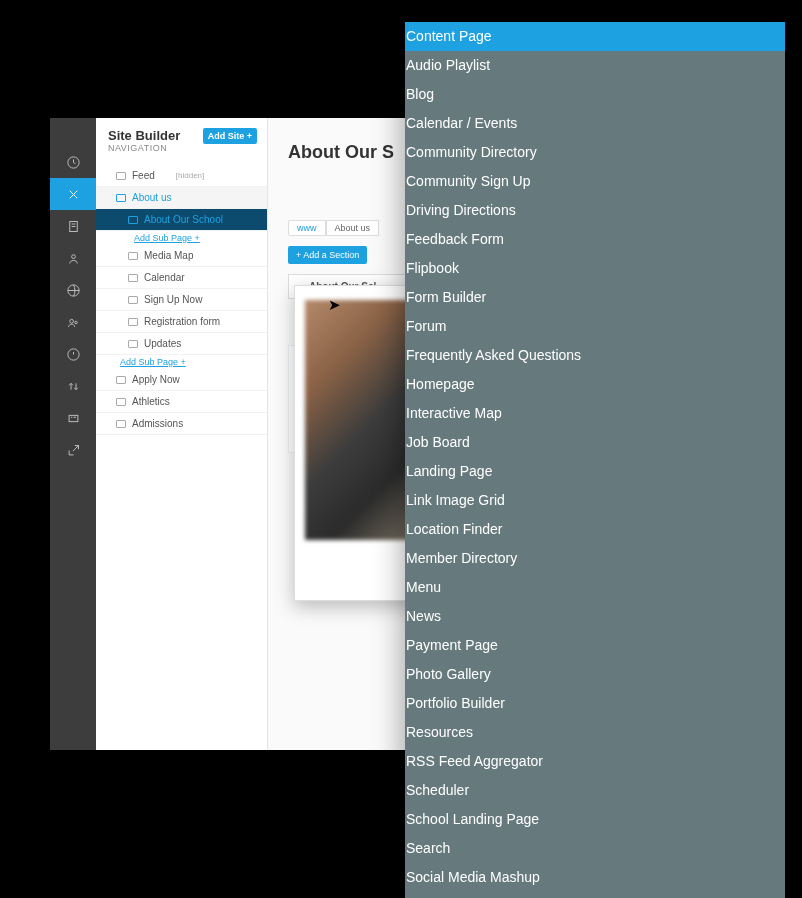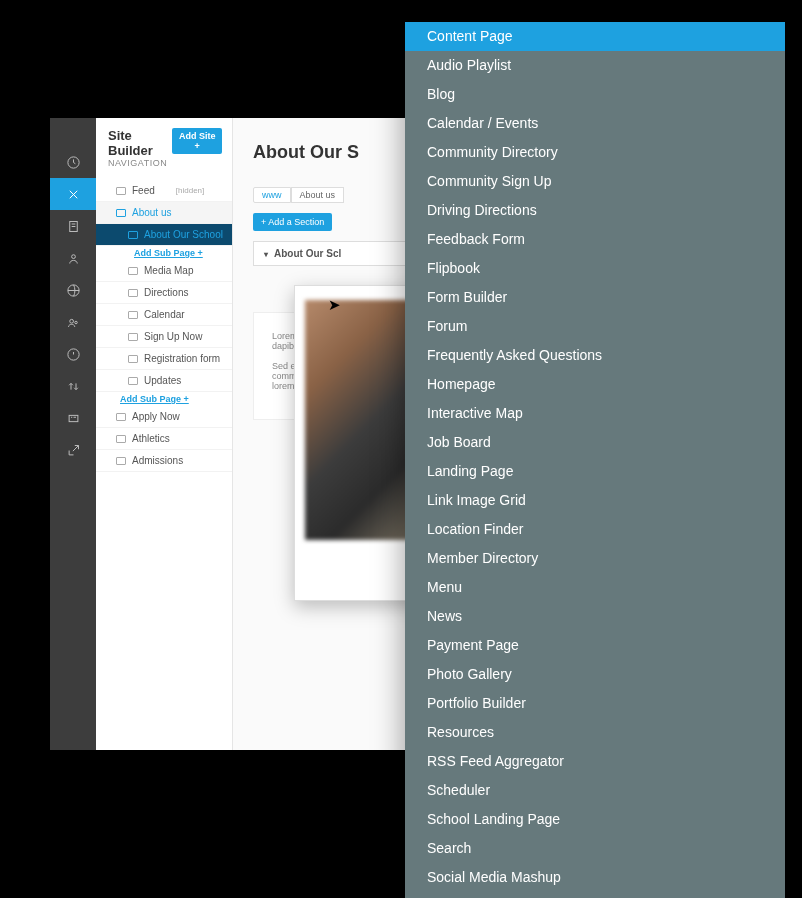--- a/index.html
+++ b/index.html
@@ -5,55 +5,55 @@
 * { margin: 0; padding: 0; box-sizing: border-box; font-family: -apple-system, BlinkMacSystemFont, "Segoe UI", Arial, sans-serif; }
 body { background: #000; width: 802px; height: 898px; overflow: hidden; position: relative; }
 
 .app-frame { position: absolute; left: 50px; top: 118px; width: 600px; height: 632px; background: #fff; box-shadow: 0 2px 20px rgba(0,0,0,0.3); display: flex; }
 
 .icon-rail { width: 46px; background: #3d3d3d; display: flex; flex-direction: column; padding-top: 28px; }
 .icon-rail .ritem { width: 46px; height: 32px; display: flex; align-items: center; justify-content: center; color: #bbb; cursor: pointer; }
 .icon-rail .ritem.active { background: #1ea1e0; color: #fff; }
 .icon-rail svg { width: 15px; height: 15px; stroke: currentColor; fill: none; stroke-width: 1.6; }
 
-.sidebar { width: 137px; background: #fff; border-right: 1px solid #e5e5e5; }
+.sidebar { width: 172px; background: #fff; border-right: 1px solid #e5e5e5; }
 .sb-header { padding: 10px 10px 12px 12px; display: flex; justify-content: space-between; align-items: flex-start; }
 .sb-title { font-size: 13px; font-weight: 700; color: #333; }
 .sb-sub { font-size: 9px; color: #888; letter-spacing: 0.5px; }
 .add-page-btn { background: #1ea1e0; color: #fff; font-size: 9px; padding: 3px 5px; border-radius: 2px; border: none; cursor: pointer; font-weight: 600; }
 
 .tree { font-size: 10px; }
 .tree .node { display: flex; align-items: center; height: 22px; padding-left: 20px; color: #555; cursor: pointer; border-bottom: 1px solid #f2f2f2; }
 .tree .node.d1 { padding-left: 32px; }
 .tree .node.sel { background: #f5f5f5; color: #1ea1e0; }
 .tree .node.sel2 { background: #0c4a6e; color: #1ea1e0; }
 .tree .node .hidden-tag { font-size: 8px; color: #aaa; margin-left: 21px; }
-.tree .add-sub { font-size: 9px; color: #1ea1e0; text-decoration: underline; padding-left: 38px; height: 14px; line-height: 14px; cursor: pointer; font-weight: bold; }
+.tree .add-sub { font-size: 9px; color: #1ea1e0; text-decoration: underline; padding-left: 38px; height: 14px; line-height: 14px; cursor: pointer; }
 .tree .add-sub.d0 { padding-left: 24px; }
 .folder-ic { width: 10px; height: 8px; border: 1px solid #aaa; border-radius: 1px; margin-right: 6px; flex-shrink: 0; }
 .node.sel .folder-ic, .node.sel2 .folder-ic { border-color: #1ea1e0; }
 
 .main { flex: 1; background: #fafafa; padding: 24px 20px; position: relative; }
 .page-title { font-size: 18px; font-weight: 600; color: #333; margin-bottom: 24px; }
 .crumb { display: flex; margin-bottom: 8px; font-size: 9px; }
-.crumb span { padding: 2px 8px; background: #fff; border: 1px solid #ddd; color: #1ea1e0; position: relative; }
+.crumb span { padding: 2px 8px; background: #fff; border: 1px solid #ddd; color: #1ea1e0; position: relative; margin-top: 33px; }
 .crumb span:first-child { border-radius: 2px 0 0 2px; }
 .crumb span:nth-child(2) { color: #666; }
 .add-section { background: #1ea1e0; color: #fff; font-size: 9px; padding: 4px 8px; border: none; border-radius: 2px; cursor: pointer; margin-bottom: 10px; }
 .section-bar { background: #fff; border: 1px solid #ddd; padding: 6px 10px; font-size: 10px; font-weight: 700; color: #555; margin-bottom: 2px; }
 .section-bar::before { content: "▾"; margin-right: 6px; font-size: 8px; }
 .lorem { background: #fff; border: 1px solid #eee; padding: 18px; font-size: 9px; color: #888; margin-top: 46px; }
 .lorem p { margin-bottom: 10px; }
 
 .floating-img { position: absolute; left: 294px; top: 285px; width: 160px; height: 316px; background: #fff; border: 1px solid #ddd; box-shadow: 0 6px 18px rgba(0,0,0,0.25); padding: 14px 10px; }
 .floating-img .img-body { width: 100%; height: 240px; background: linear-gradient(135deg, #b5896a 0%, #8a6246 25%, #3c3c3c 50%, #2b2b2b 70%, #938873 100%); filter: blur(2px); }
 .cursor-ic { position: absolute; left: 328px; top: 296px; color: #000; font-size: 15px; z-index: 5; }
 
 .dropdown { position: absolute; left: 405px; top: 22px; width: 380px; background: #66797c; padding-bottom: 20px; box-shadow: 0 4px 30px rgba(0,0,0,0.4); z-index: 10; }
-.dropdown .opt { padding: 4px 22px; font-size: 14px; color: #fff; cursor: pointer; line-height: 21px; }
+.dropdown .opt { padding: 4px 1px; font-size: 14px; color: #fff; cursor: pointer; line-height: 21px; }
 .dropdown .opt.sel { background: #1ea1e0; }
 </style>
 </head>
 <body>
 
 <div class="app-frame">
 
   <div class="icon-rail">
     <div class="ritem">
         <svg viewBox="0 0 24 24">
@@ -134,24 +134,20 @@
           <span>About us</span>
         </div>
         <div class="node d1 sel2">
           <div class="folder-ic"></div>
           <span>About Our School</span>
         </div>
         <div class="add-sub">Add Sub Page +</div>
         <div class="node d1">
           <div class="folder-ic"></div>
           <span>Media Map</span>
-        </div>
-        <div class="node d1">
-          <div class="folder-ic"></div>
-          <span>Directions</span>
         </div>
         <div class="node d1">
           <div class="folder-ic"></div>
           <span>Calendar</span>
         </div>
         <div class="node d1">
           <div class="folder-ic"></div>
           <span>Sign Up Now</span>
         </div>
         <div class="node d1">

